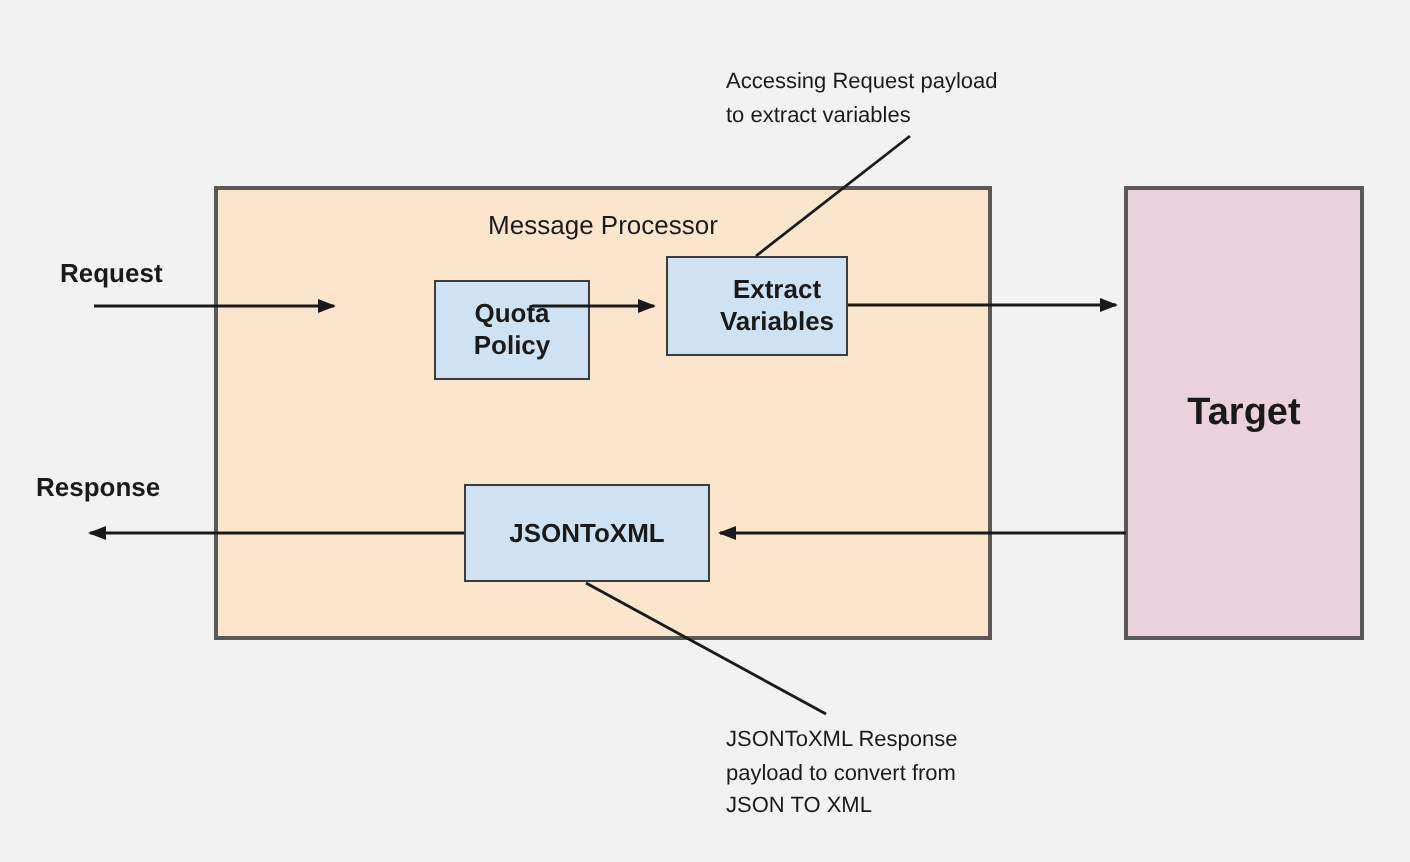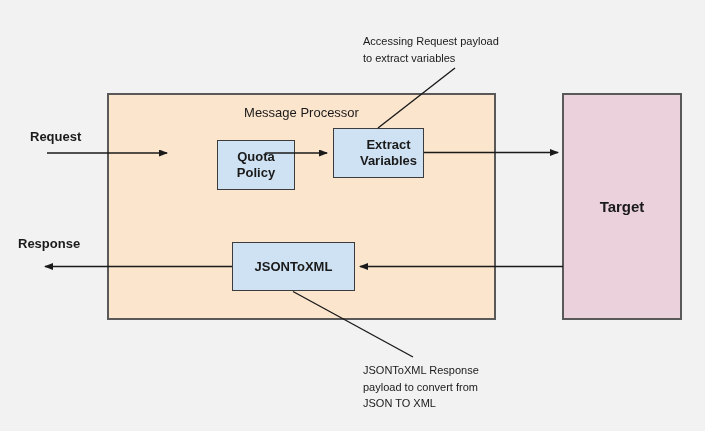--- a/index.html
+++ b/index.html
@@ -56,21 +56,21 @@
     white-space: pre-line;
   }
   .quota    { left: 175px; top: 140px; width: 78px;  height: 50px; margin-left: 42px; }
   .extract  { left: 333px; top: 128px; width: 91px;  height: 50px; padding-left: 20px; }
   .jsontoxml{ left: 232px; top: 242px; width: 123px; height: 49px; }
   .target {
     left: 562px; top: 93px; width: 120px; height: 227px;
     background: var(--target-fill, #ead1dc);
     border: 2px solid var(--target-border, #595959);
     font-weight: bold;
-    font-size: 15px;
+    font-size: 19px;
   }
   .flow-label {
     position: absolute;
     font-weight: bold;
     font-size: 13px;
     white-space: pre-line;
   }
   .request-label  { left: 30px; top: 129px; }
   .response-label { left: 18px; top: 236px; }
   .annotation {

